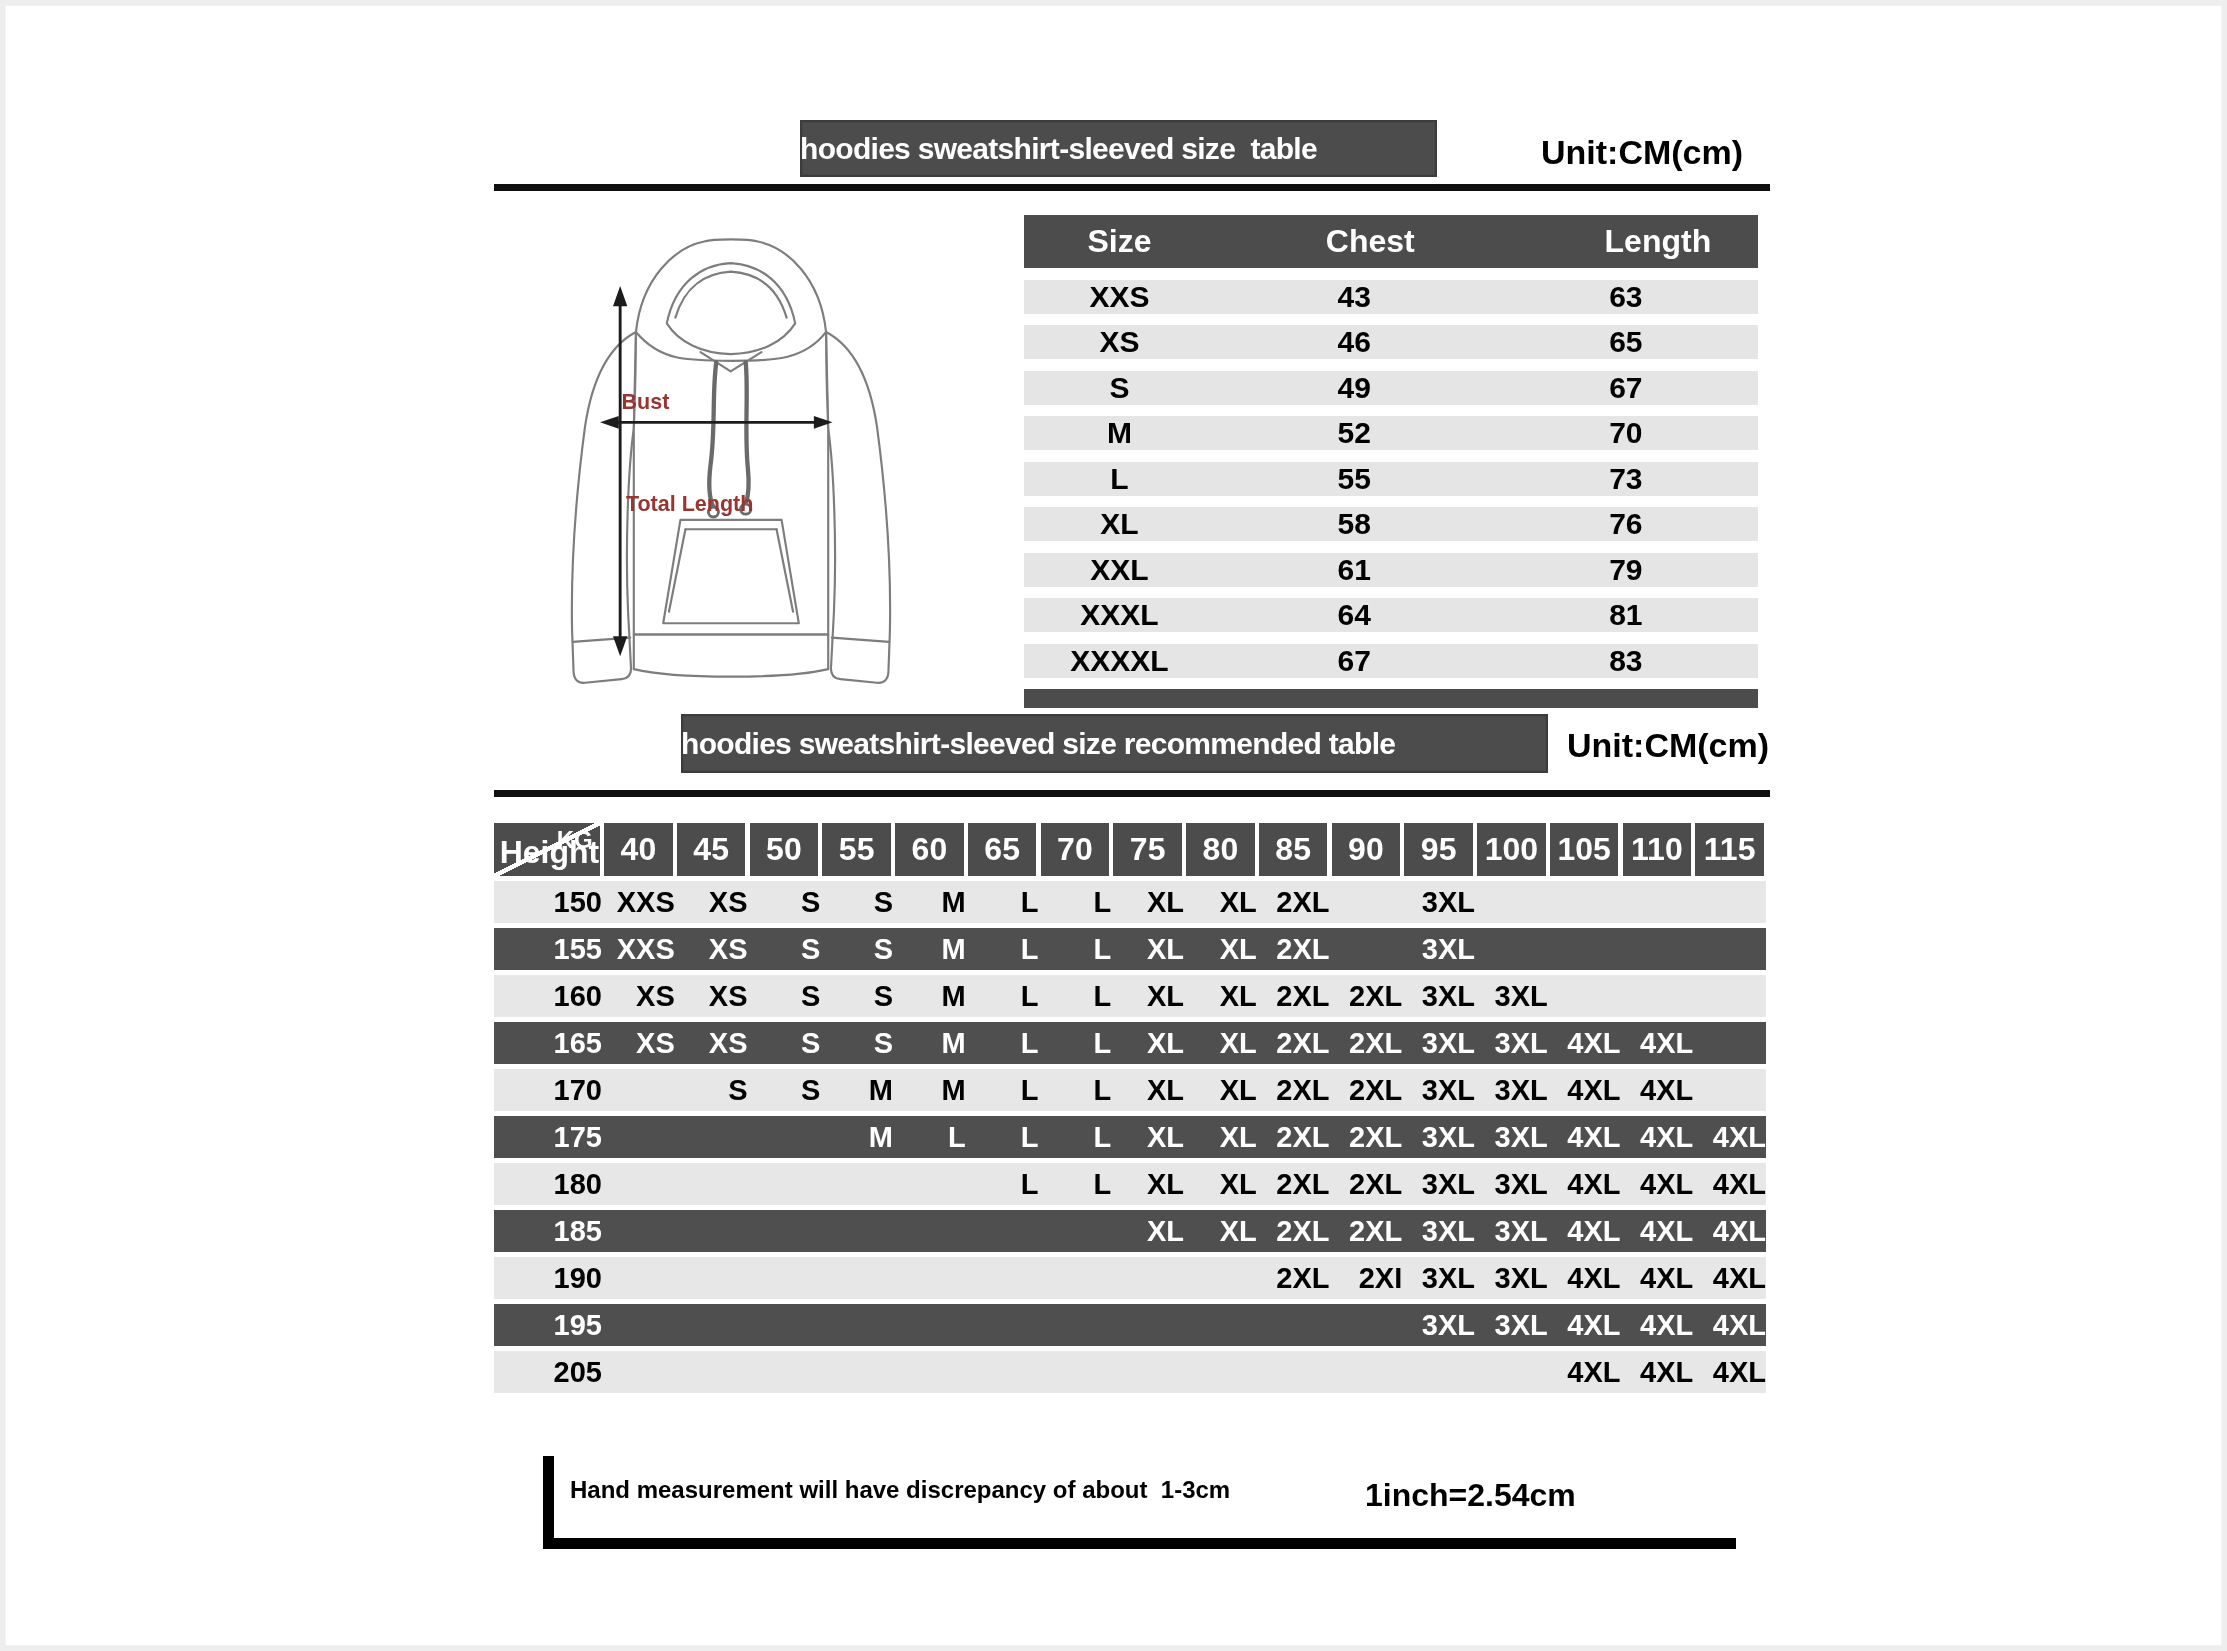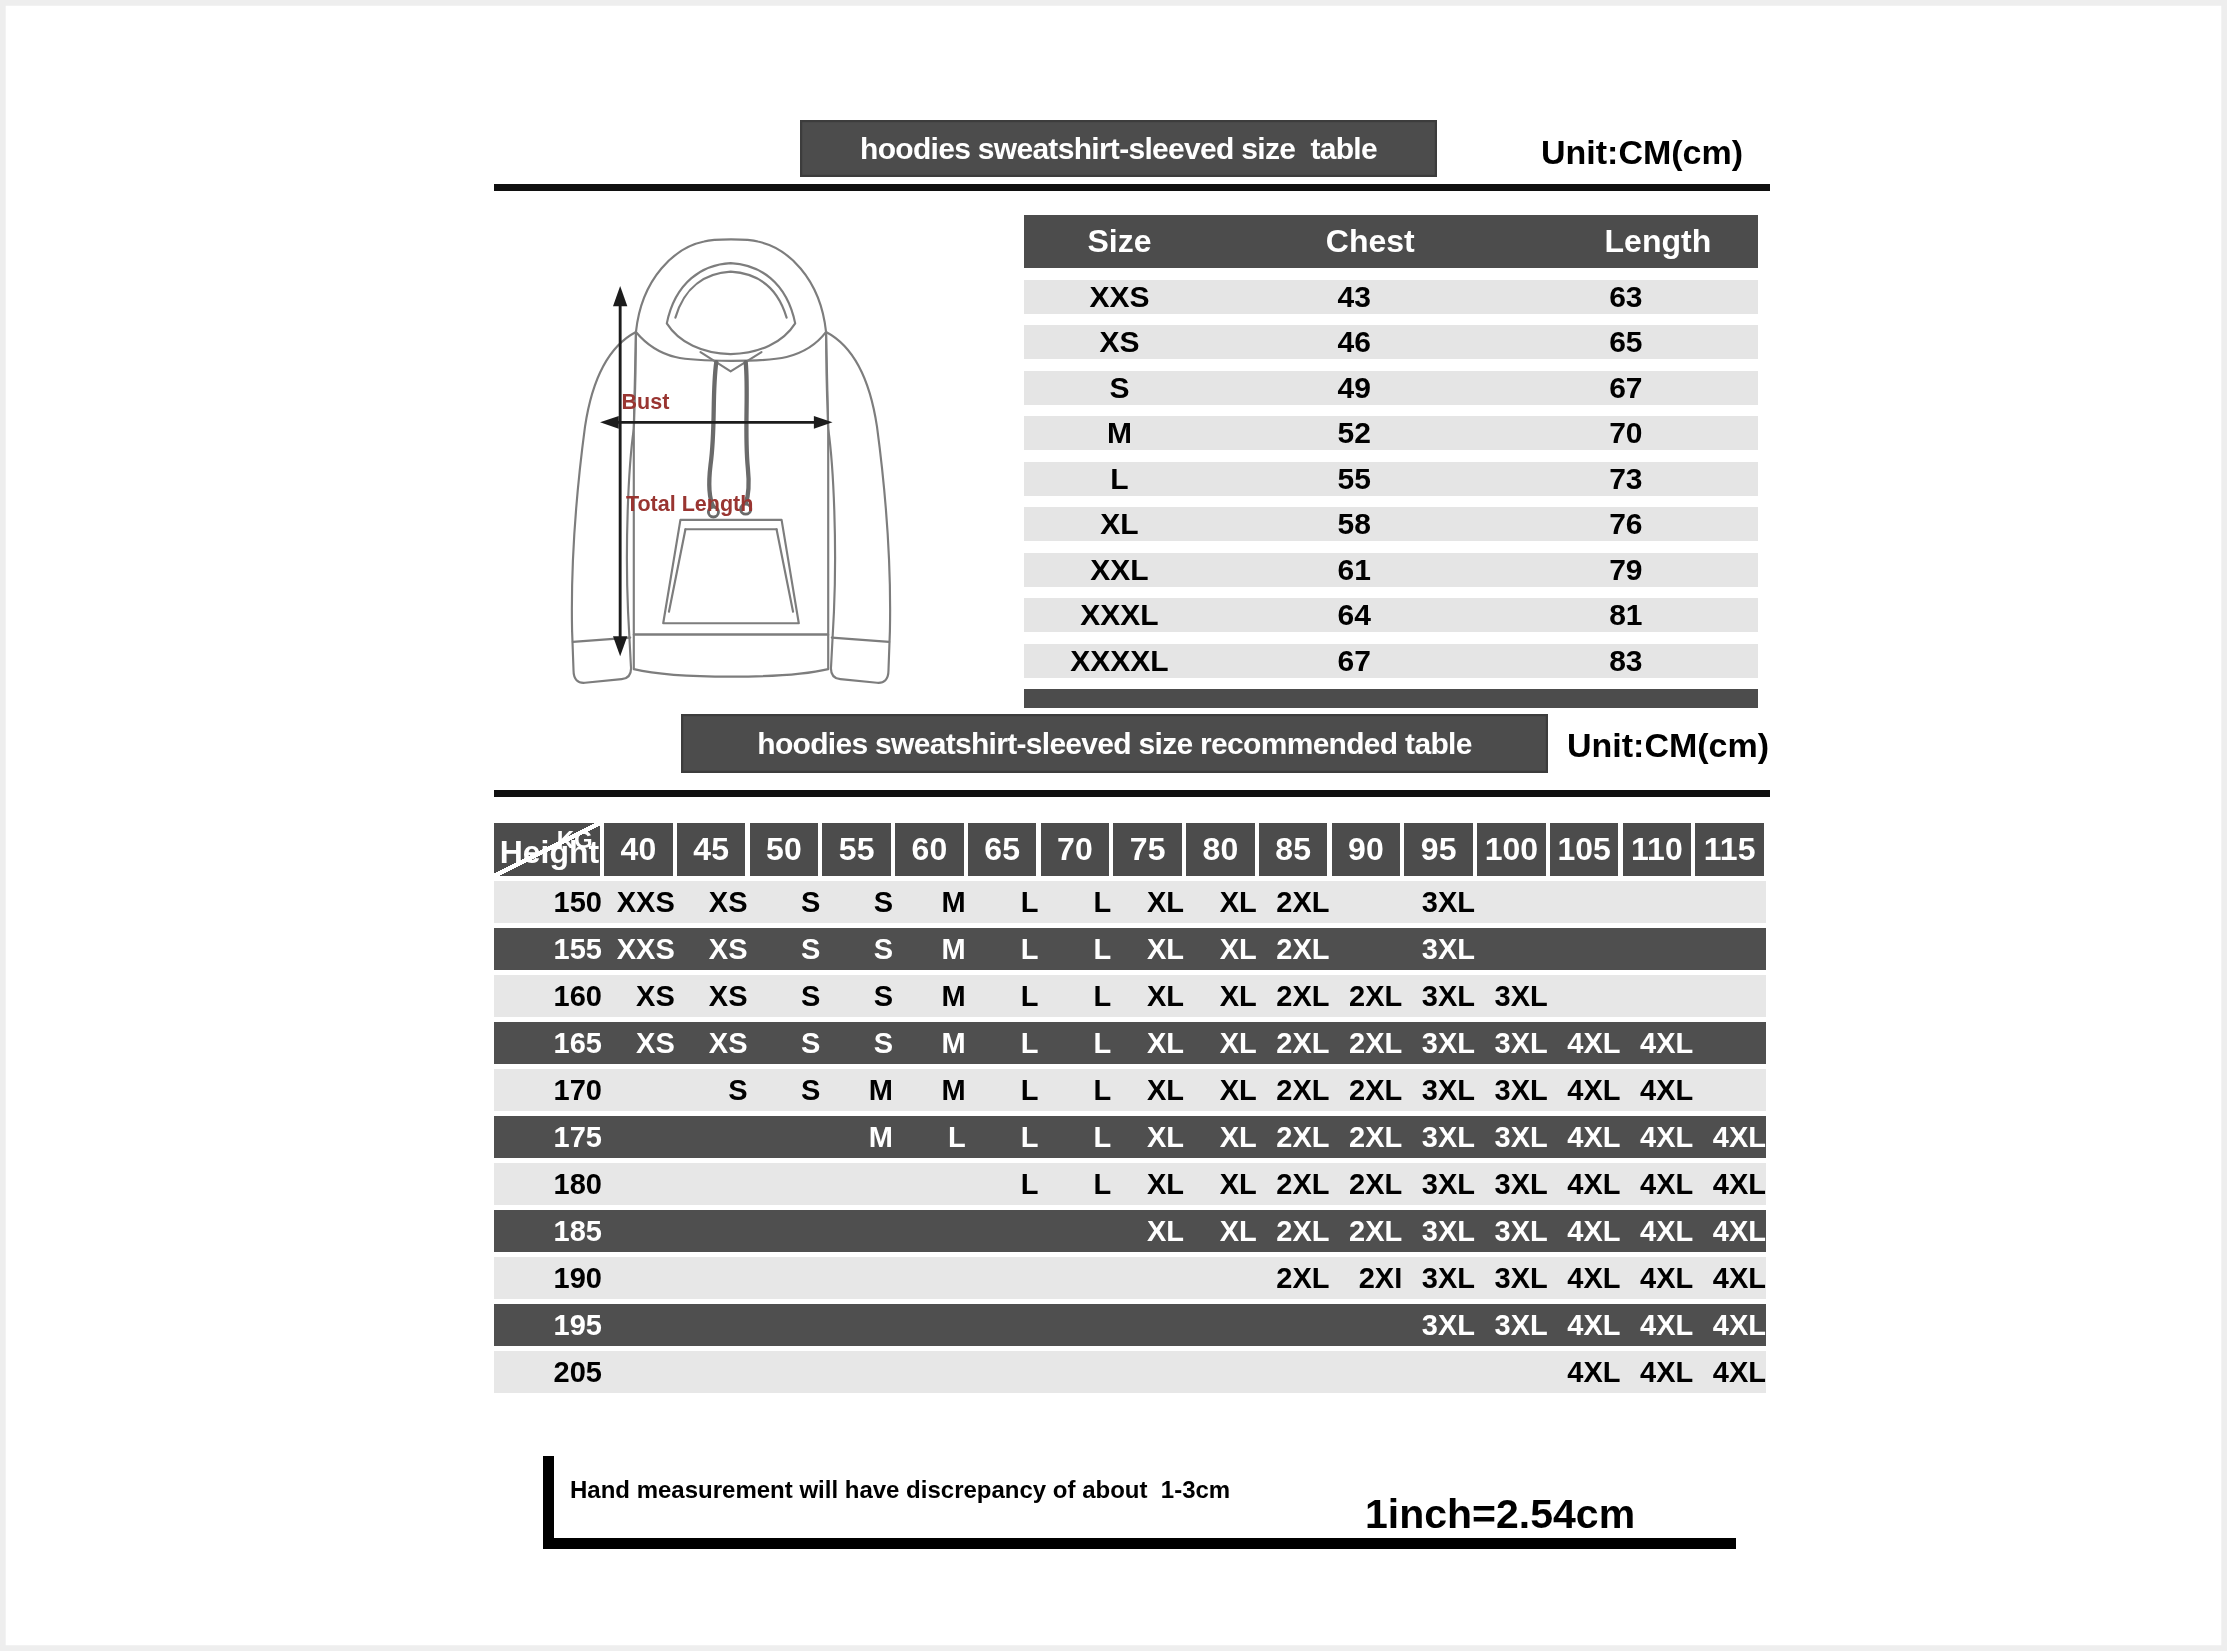--- a/index.html
+++ b/index.html
@@ -1,21 +1,21 @@
 <!DOCTYPE html>
 <html style="font-size:11.5px"><head>
 <meta charset="utf-8">
 <style>
   html,body{margin:0;padding:0;background:#ffffff;}
   .canvas{
     position:relative;width:2227px;height:1651px;background:#ffffff;overflow:hidden;
     font-family:"Liberation Sans","DejaVu Sans",sans-serif;font-weight:700;color:#000;
     box-shadow:inset 0 0 0 5.7px #eeeeee;
   }
-  .bar{position:absolute;background:#4c4c4c;color:#fff;display:flex;align-items:center;justify-content:center;white-space:pre;box-shadow:0 0 0 2.2px #3c3c3c inset;}
+  .bar{position:absolute;background:#4c4c4c;color:#fff;display:flex;align-items:center;justify-content:flex-start;white-space:pre;box-shadow:0 0 0 2.2px #3c3c3c inset;}
   #title1{left:800px;top:120px;width:637px;height:57px;font-size:30px;letter-spacing:-0.7px;}
   #title2{left:681px;top:714px;width:867px;height:59px;font-size:30px;letter-spacing:-0.7px;}
   .unit{position:absolute;font-size:34px;color:#000;white-space:pre;}
   #unit1{left:1541px;top:133px;}
   #unit2{left:1567px;top:726px;}
   .rule{position:absolute;background:#101010;height:6.5px;}
   #rule1{left:494px;top:184px;width:1276px;}
   #rule2{left:494px;top:790px;width:1276px;}
 
   
@@ -36,21 +36,21 @@
   .g-corner .hgt{position:absolute;bottom:5px;left:5.7px;font-size:32px;}
   .g-head-cell{background:#4c4c4c;margin:0 2.2px;color:#fff;font-size:32px;display:flex;align-items:center;justify-content:center;}
   #grid-rows > div{display:grid;grid-template-columns:108px repeat(16,1fr);height:42px;margin-top:5px;align-items:center;text-align:right;font-size:29px;}
   #grid-rows > div:nth-of-type(odd){background:#e7e7e7;color:#000;}
   #grid-rows > div:nth-of-type(even){background:#4f4f4f;color:#fff;}
   .g-cell{overflow:hidden;}
 
   
   #note-bar-v{position:absolute;left:543px;top:1456px;width:10.8px;height:87px;background:#000;}
   #note-text{position:absolute;left:570px;top:1476px;font-size:24px;white-space:pre;text-align:center;}
-  #note-conv{position:absolute;left:1365px;top:1477px;font-size:41px;margin-top:14px;}
+  #note-conv{position:absolute;left:1365px;top:1477px;font-size:32px;}
   #note-underline{position:absolute;left:543px;top:1538px;width:1193px;height:10.8px;background:#000;}
 </style>
 </head>
 <body>
 
 <div class="canvas">
 
   <div class="bar" id="title1">
     <span>hoodies sweatshirt-sleeved size  table</span>
   </div>

